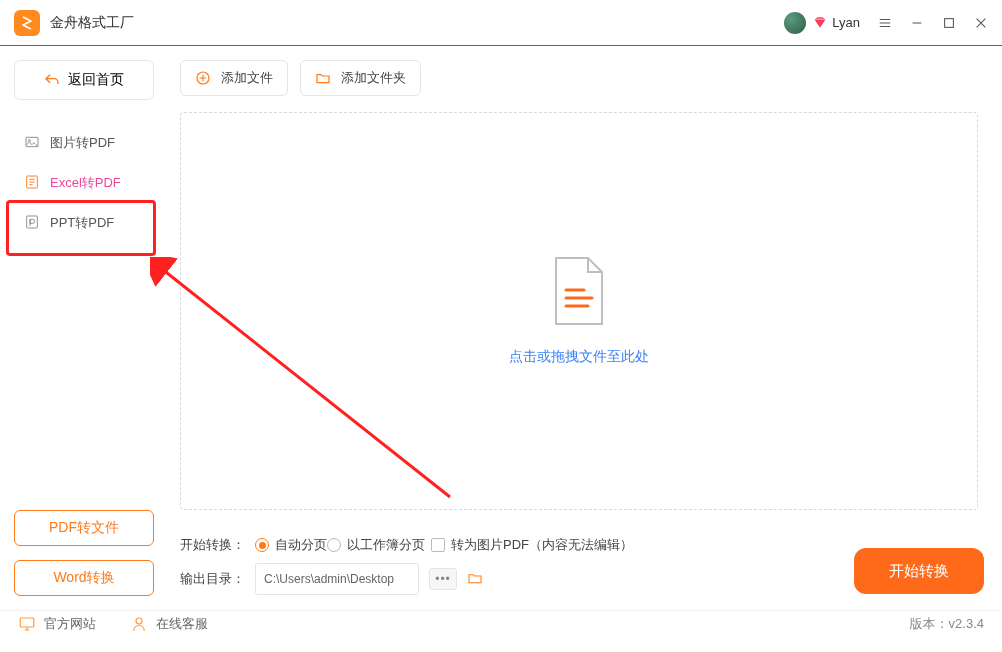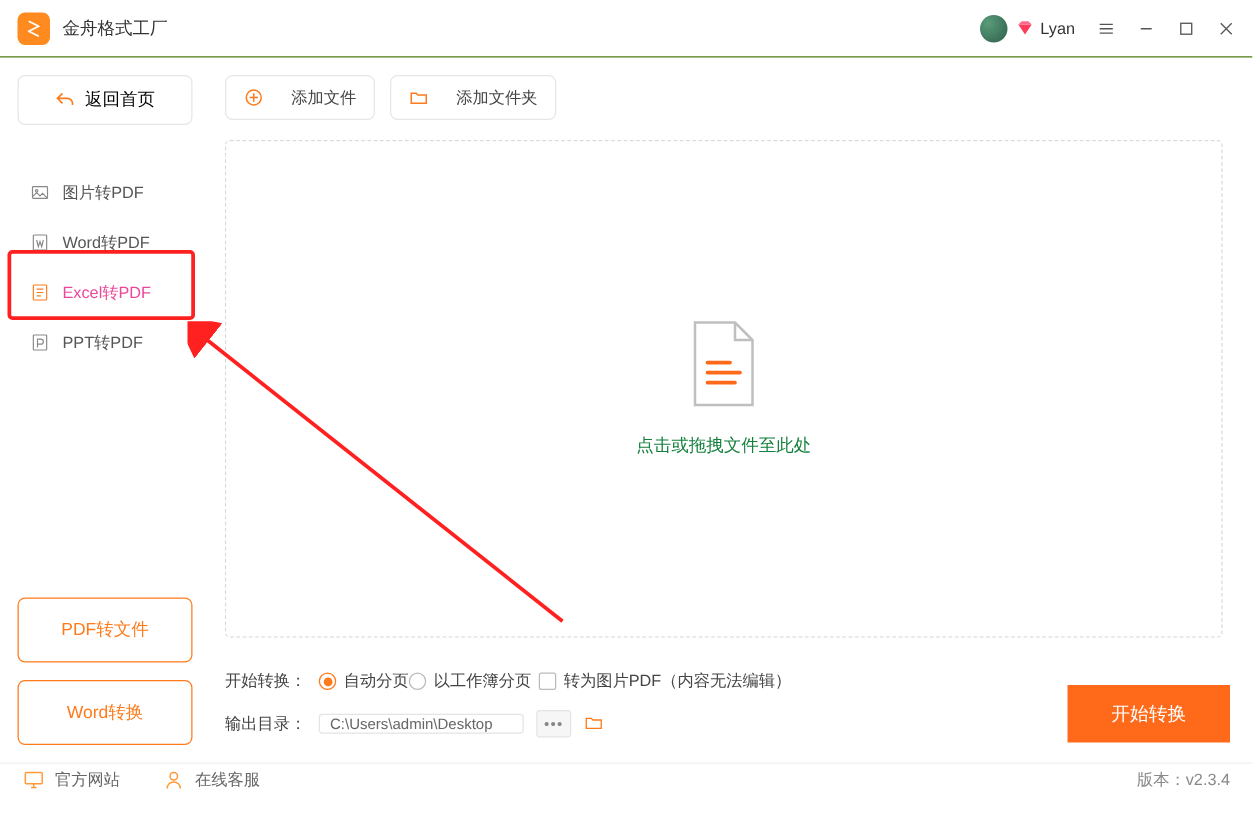--- a/index.html
+++ b/index.html
@@ -16,53 +16,53 @@
 .win-controls { display: flex; gap: 18px; align-items: center; }
 .win-btn { width: 14px; height: 14px; display: flex; align-items: center; justify-content: center; cursor: default; }
 .win-btn svg { width: 14px; height: 14px; stroke: #555; stroke-width: 1.2; fill: none; }
 
 .body-row { display: flex; height: 564px; }
 
 .sidebar { width: 168px; padding: 14px 10px 14px 10px; display: flex; flex-direction: column; position: relative; }
 .back-btn { height: 40px; border: 1px solid #e6e6e6; border-radius: 6px; display: flex; align-items: center; justify-content: center; gap: 8px; font-size: 14px; color: #000000; background: #fff; margin: 0 4px 34px 4px; }
 .back-btn svg { width: 16px; height: 16px; stroke: #ff7a1a; fill: none; stroke-width: 2; }
 
-.side-item { height: 40px; display: flex; align-items: center; gap: 10px; padding-left: 14px; font-size: 13px; color: #555; border-radius: 4px; }
+.side-item { height: 40px; display: flex; align-items: flex-start; gap: 10px; padding-left: 14px; font-size: 13px; color: #555; border-radius: 4px; }
 .side-item svg { width: 16px; height: 16px; stroke: #888; fill: none; stroke-width: 1.4; }
 .side-item.active { color: #ec4899; }
 .side-item.active svg { stroke: #ff7a1a; }
 .highlight-box { position: absolute; border: 3px solid #ff2020; border-radius: 4px; pointer-events: none; }
 
 .side-bottom { margin-top: auto; display: flex; flex-direction: column; gap: 14px; padding: 0 4px; }
-.side-bottom-btn { height: 52px; border: 1px solid #ff7a1a; border-radius: 6px; color: #ff7a1a; font-size: 14px; display: flex; align-items: center; justify-content: center; background: #fff; }
+.side-bottom-btn { height: 36px; border: 1px solid #ff7a1a; border-radius: 6px; color: #ff7a1a; font-size: 14px; display: flex; align-items: center; justify-content: center; background: #fff; }
 
 .main { flex: 1; padding: 14px 18px 14px 6px; display: flex; flex-direction: column; }
 
 .toolbar { display: flex; gap: 12px; margin-bottom: 16px; padding-left: 6px; }
-.tool-btn { height: 36px; padding: 0 14px; border: 1px solid #e6e6e6; border-radius: 6px; display: flex; align-items: center; gap: 22px; font-size: 13px; color: #444; background: #fff; }
+.tool-btn { height: 36px; padding: 0 14px; border: 1px solid #e6e6e6; border-radius: 6px; display: flex; align-items: center; gap: 10px; font-size: 13px; color: #444; background: #fff; }
 .tool-btn svg { width: 16px; height: 16px; stroke: #ff7a1a; fill: none; stroke-width: 1.8; }
 .tool-btn.disabled { color: #c8c8c8; border-color: #f0f0f0; }
 .tool-btn.disabled svg { stroke: #d2d2d2; }
 
 .dropzone { flex: 1; border: 1px dashed #d8d8d8; border-radius: 4px; margin: 0 6px 18px 6px; display: flex; align-items: center; justify-content: center; flex-direction: column; gap: 20px; }
 .dropzone svg { width: 62px; height: 72px; }
-.drop-text { font-size: 14px; color: #15803d; }
+.drop-text { font-size: 14px; color: #3b82f6; }
 
 .settings { padding: 0 6px; font-size: 13px; color: #444; }
 .settings-row { display: flex; align-items: center; gap: 10px; height: 34px; }
 .radio-group { display: flex; align-items: center; gap: 0; }
 .radio { display: flex; align-items: center; gap: 6px; }
 .radio-dot { width: 14px; height: 14px; border-radius: 50%; border: 1.5px solid #bbb; display: flex; align-items: center; justify-content: center; }
 .radio.checked .radio-dot { border-color: #ff7a1a; }
 .radio.checked .radio-dot::after { content: ""; width: 7px; height: 7px; background: #ff7a1a; border-radius: 50%; }
 .checkbox { width: 14px; height: 14px; border: 1.5px solid #bbb; border-radius: 2px; margin-left: 6px; }
-.path-input { border: 1px solid #e4e4e4; border-radius: 3px; height: 16px; padding: 0 8px; font-size: 12px; color: #666; min-width: 164px; background: #fff; display: flex; align-items: center; }
+.path-input { border: 1px solid #e4e4e4; border-radius: 3px; height: 32px; padding: 0 8px; font-size: 12px; color: #666; min-width: 164px; background: #fff; display: flex; align-items: center; }
 .dots-btn { width: 28px; height: 22px; border: 1px solid #e4e4e4; border-radius: 3px; display: flex; align-items: center; justify-content: center; font-size: 12px; color: #888; background:#f6f6f6; letter-spacing:1px;}
 .open-folder svg { width: 16px; height: 16px; stroke: #ff7a1a; fill: none; stroke-width: 1.6; }
-.start-btn { margin-left: auto; width: 130px; height: 46px; background: #ff6a1a; color: #fff; font-size: 15px; border-radius: 0; display: flex; align-items: center; justify-content: center; align-self: center; }
+.start-btn { margin-left: auto; width: 130px; height: 46px; background: #ff6a1a; color: #fff; font-size: 15px; border-radius: 12px; display: flex; align-items: center; justify-content: center; align-self: center; }
 
 .footer { height: 26px; border-top: 1px solid #f0f0f0; display: flex; align-items: center; padding: 0 18px; font-size: 13px; color: #666; gap: 34px; }
 .footer-link { display: flex; align-items: center; gap: 8px; }
 .footer-link svg { width: 18px; height: 18px; stroke: #ff9a3a; fill: none; stroke-width: 1.6; }
 .footer .spacer { flex: 1; }
 .version { color: #888; font-size: 13px; }
 
 .arrow-annotation { position: absolute; pointer-events: none; }
 </style>
 </head>
@@ -116,27 +116,20 @@
       <span>返回首页</span>
     </div>
 
     <div class="side-item">
       <svg viewBox="0 0 24 24">
           <rect x="3" y="5" width="18" height="14" rx="1"></rect>
           <circle cx="8" cy="10" r="1.5"></circle>
           <path d="M3 17l5-5 4 4 3-3 6 6"></path>
         </svg>
       <span>图片转PDF</span>
-    </div>
-    <div class="side-item">
-      <svg viewBox="0 0 24 24">
-          <rect x="4" y="3" width="16" height="18" rx="1"></rect>
-          <path d="M8 9l2 8 2-6 2 6 2-8"></path>
-        </svg>
-      <span>Word转PDF</span>
     </div>
     <div class="side-item active">
       <svg viewBox="0 0 24 24">
           <rect x="4" y="3" width="16" height="18" rx="1"></rect>
           <path d="M8 8h8M8 12h8M8 16h5"></path>
         </svg>
       <span>Excel转PDF</span>
     </div>
     <div class="side-item">
       <svg viewBox="0 0 24 24">

